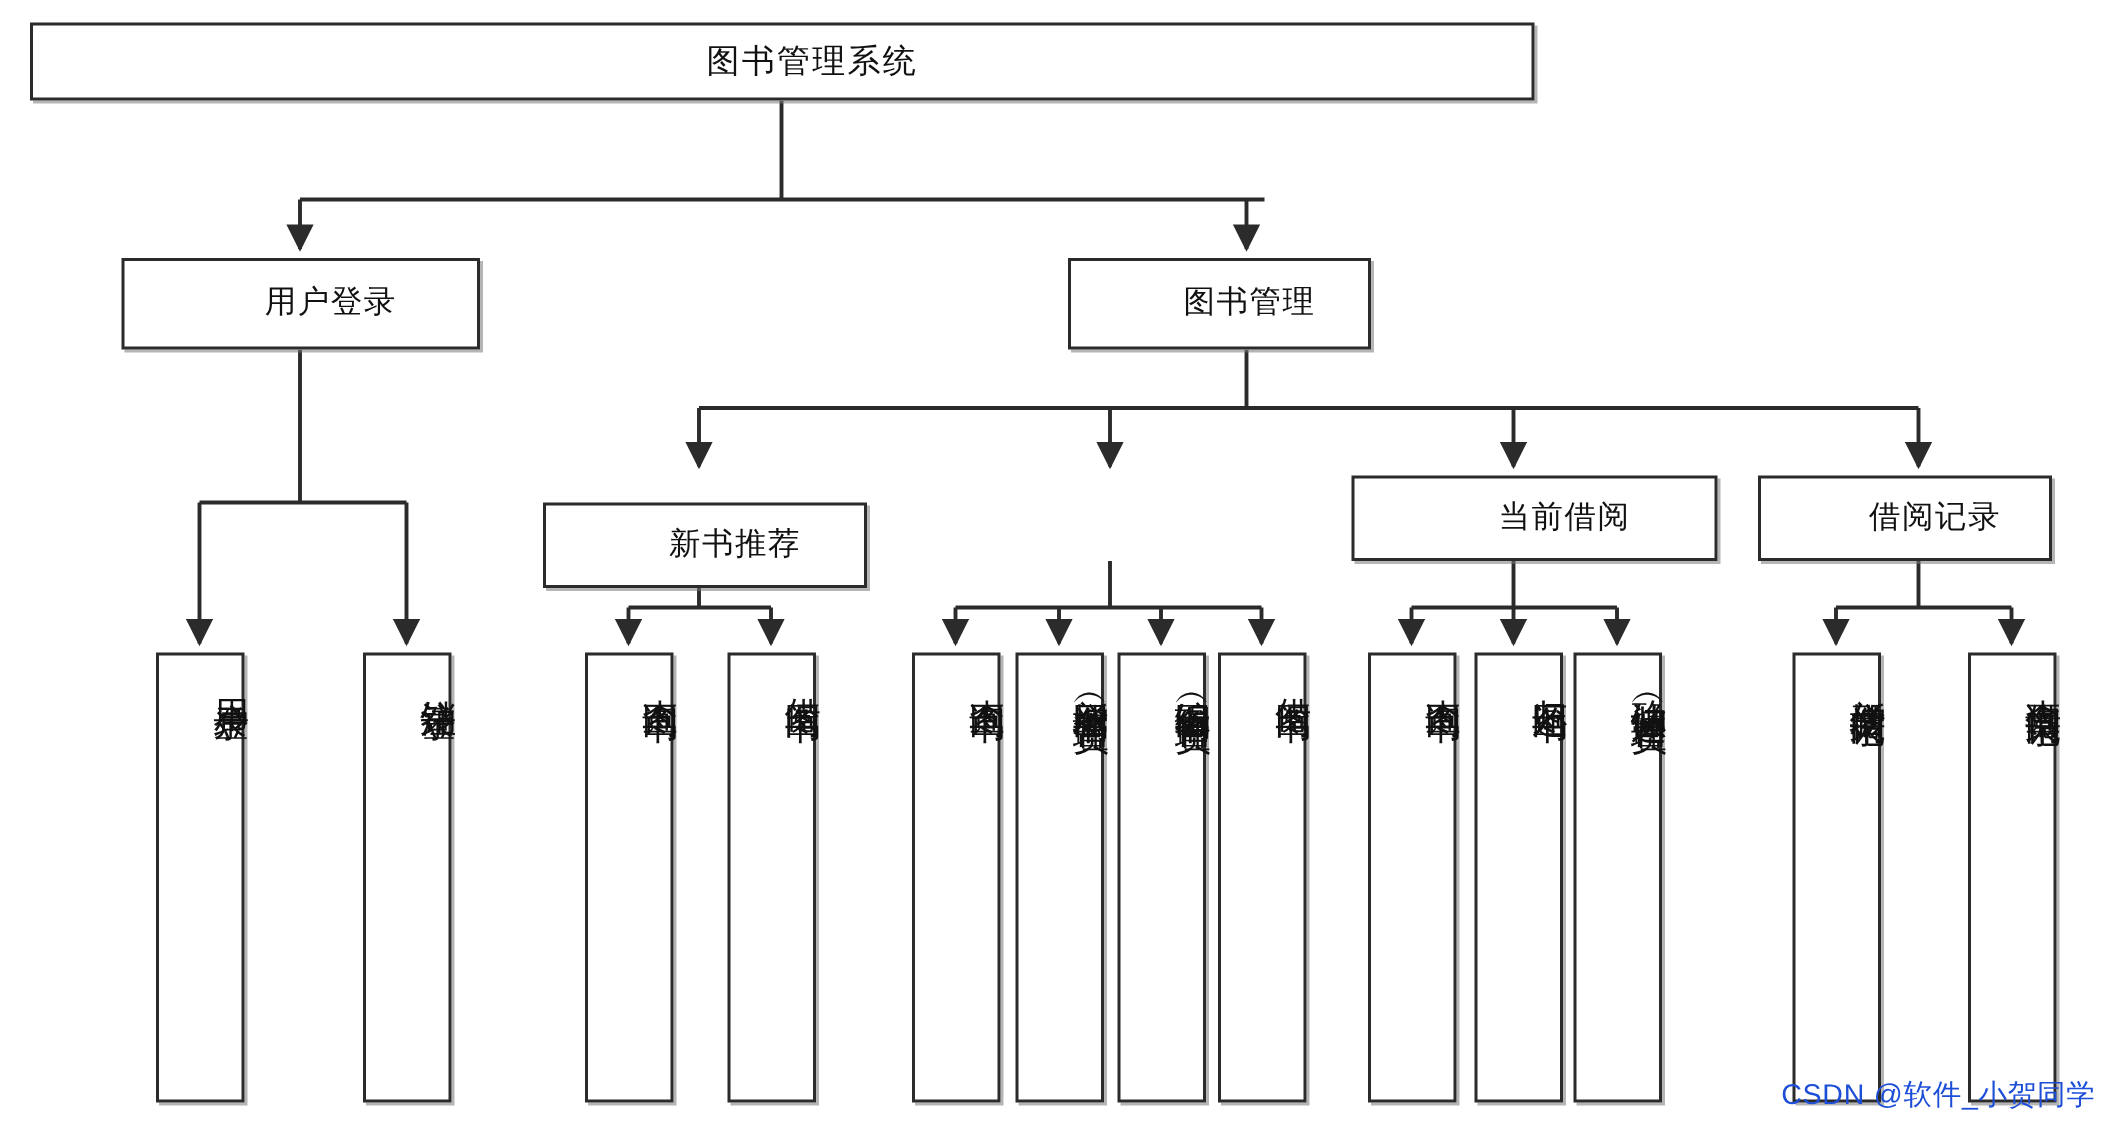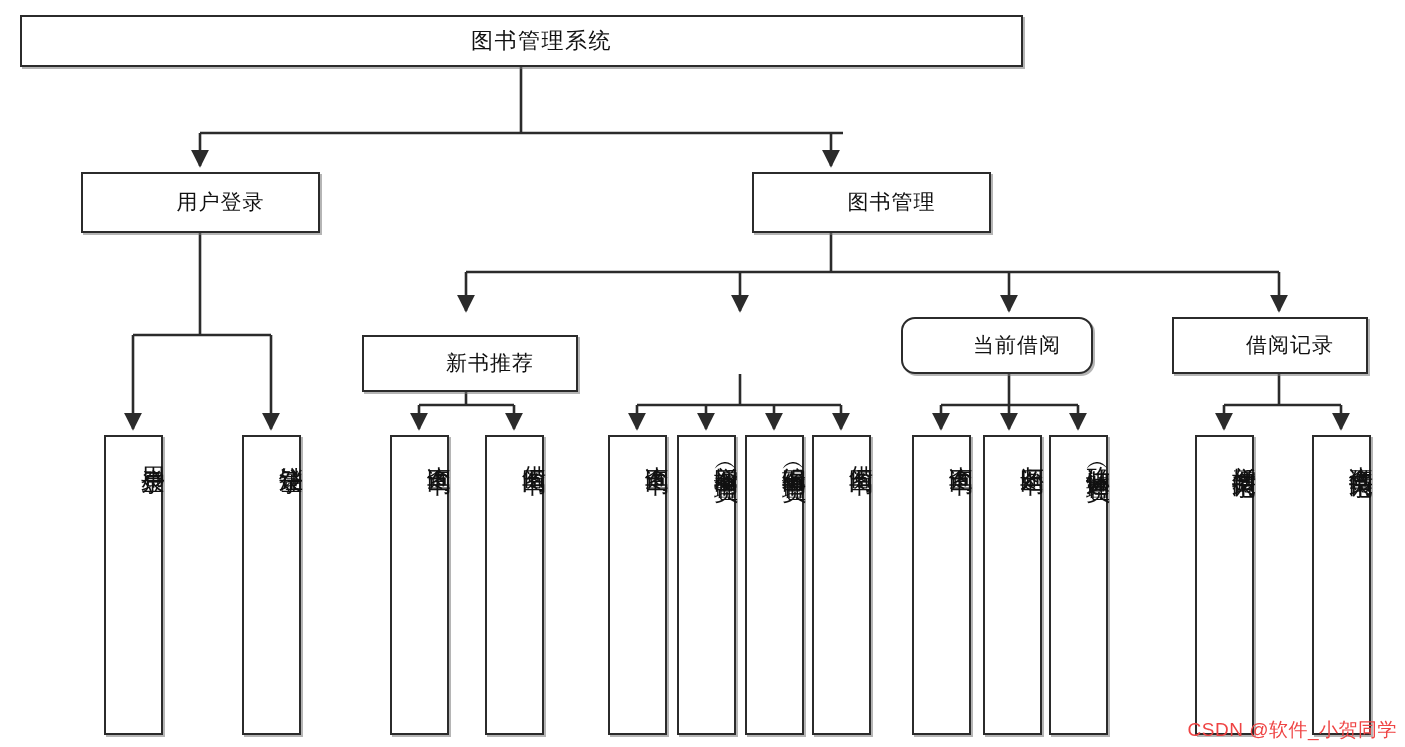--- a/index.html
+++ b/index.html
@@ -39,21 +39,21 @@
     text-orientation:upright;
     font-size:24px;
     line-height:1.05;
     letter-spacing:2px;
     white-space:normal;
   }
   #watermark{
     position:absolute;
     right:8px;bottom:4px;
     font-size:19px;
-    color:#ef4444;
+    color:#1d4ed8;
     letter-spacing:.5px;
     white-space:nowrap;
     pointer-events:none;
   }
 </style>
 </head>
 <body>
 
 <div id="stage">
 
@@ -110,30 +110,30 @@
   </svg>
 
   <div class="node h-node root" style="left:20px;top:15px;width:1003px;height:52px;">
     <span class="node-label">图书管理系统</span>
   </div>
 
   <div class="node h-node" style="left:81px;top:172px;width:239px;height:61px;">
     <span class="node-label">用户登录</span>
   </div>
 
-  <div class="node h-node" style="left:712px;top:172px;width:239px;height:61px;margin-left:40px;">
+  <div class="node h-node" style="left:712px;top:172px;width:202px;height:61px;">
     <span class="node-label">图书管理</span>
   </div>
 
   <div class="node h-node" style="left:362px;top:335px;width:216px;height:57px;">
     <span class="node-label">新书推荐</span>
   </div>
 
 
-  <div class="node h-node" style="left:901px;top:317px;width:192px;height:57px;border-radius:14px;">
+  <div class="node h-node" style="left:901px;top:317px;width:244px;height:57px;">
     <span class="node-label">当前借阅</span>
   </div>
 
   <div class="node h-node" style="left:1172px;top:317px;width:196px;height:57px;">
     <span class="node-label">借阅记录</span>
   </div>
 
   <div class="node v-node" style="left:104px;top:435px;width:59px;height:300px;">
     <span class="node-label">用户登录</span>
   </div>

